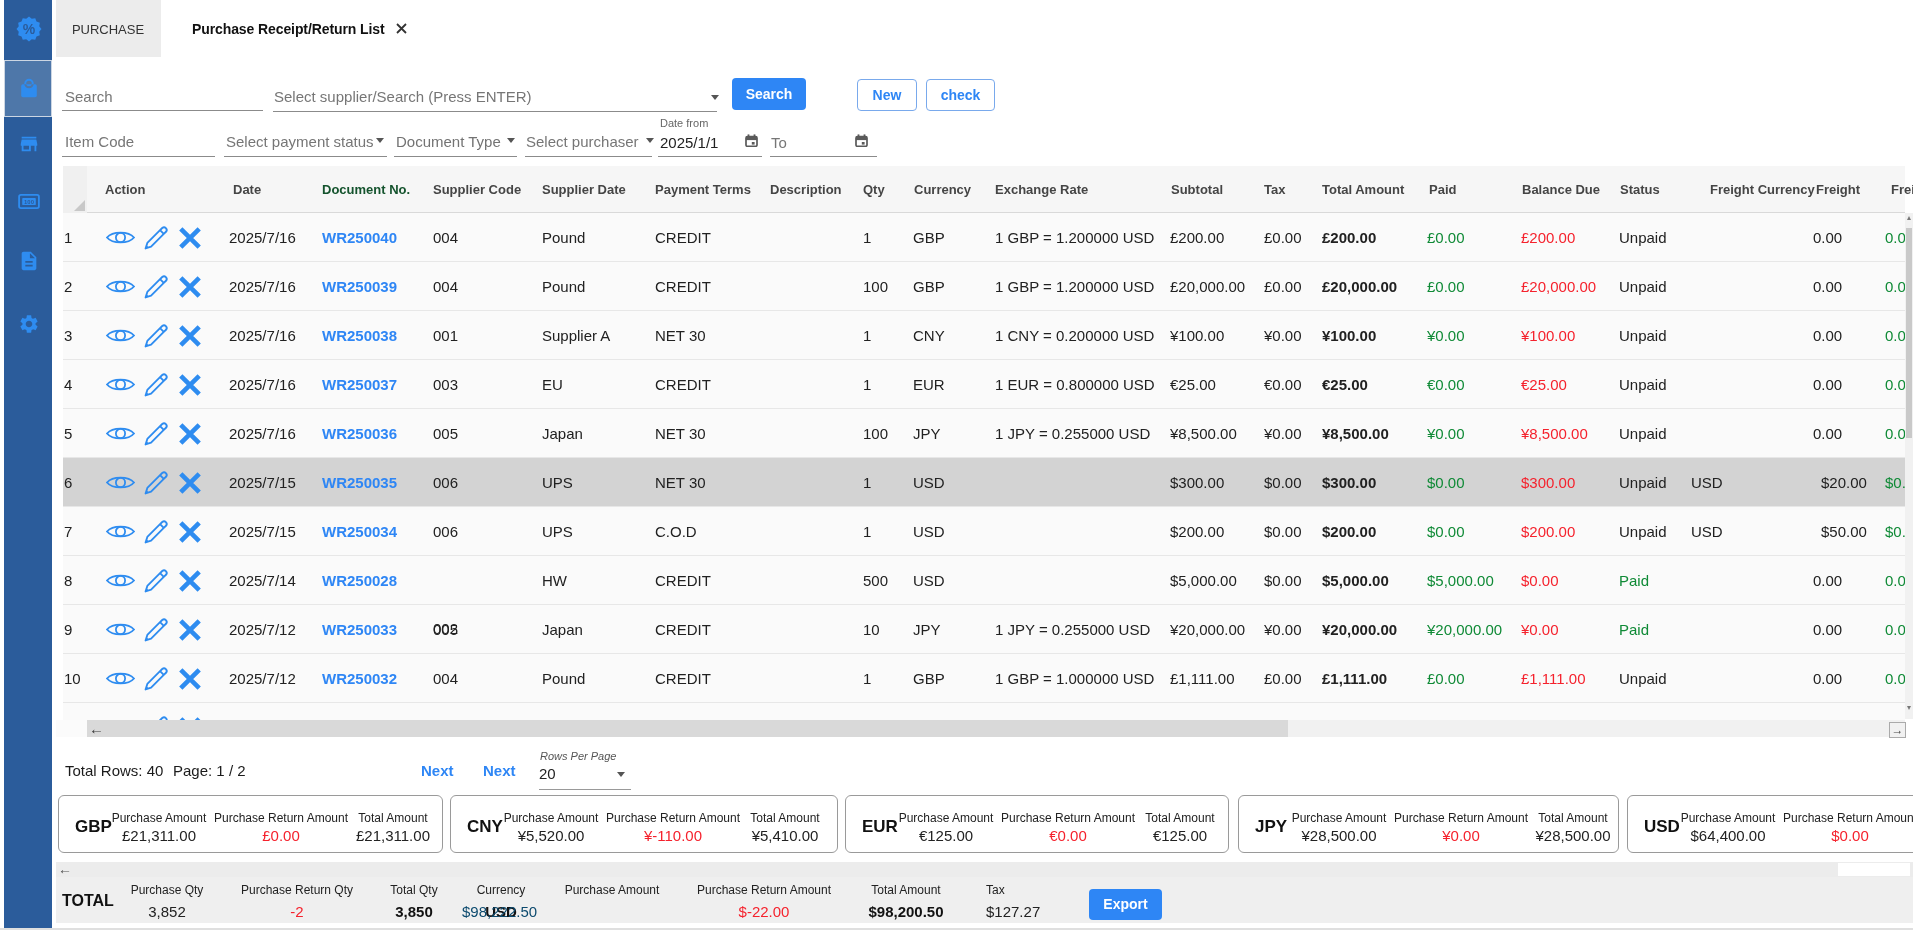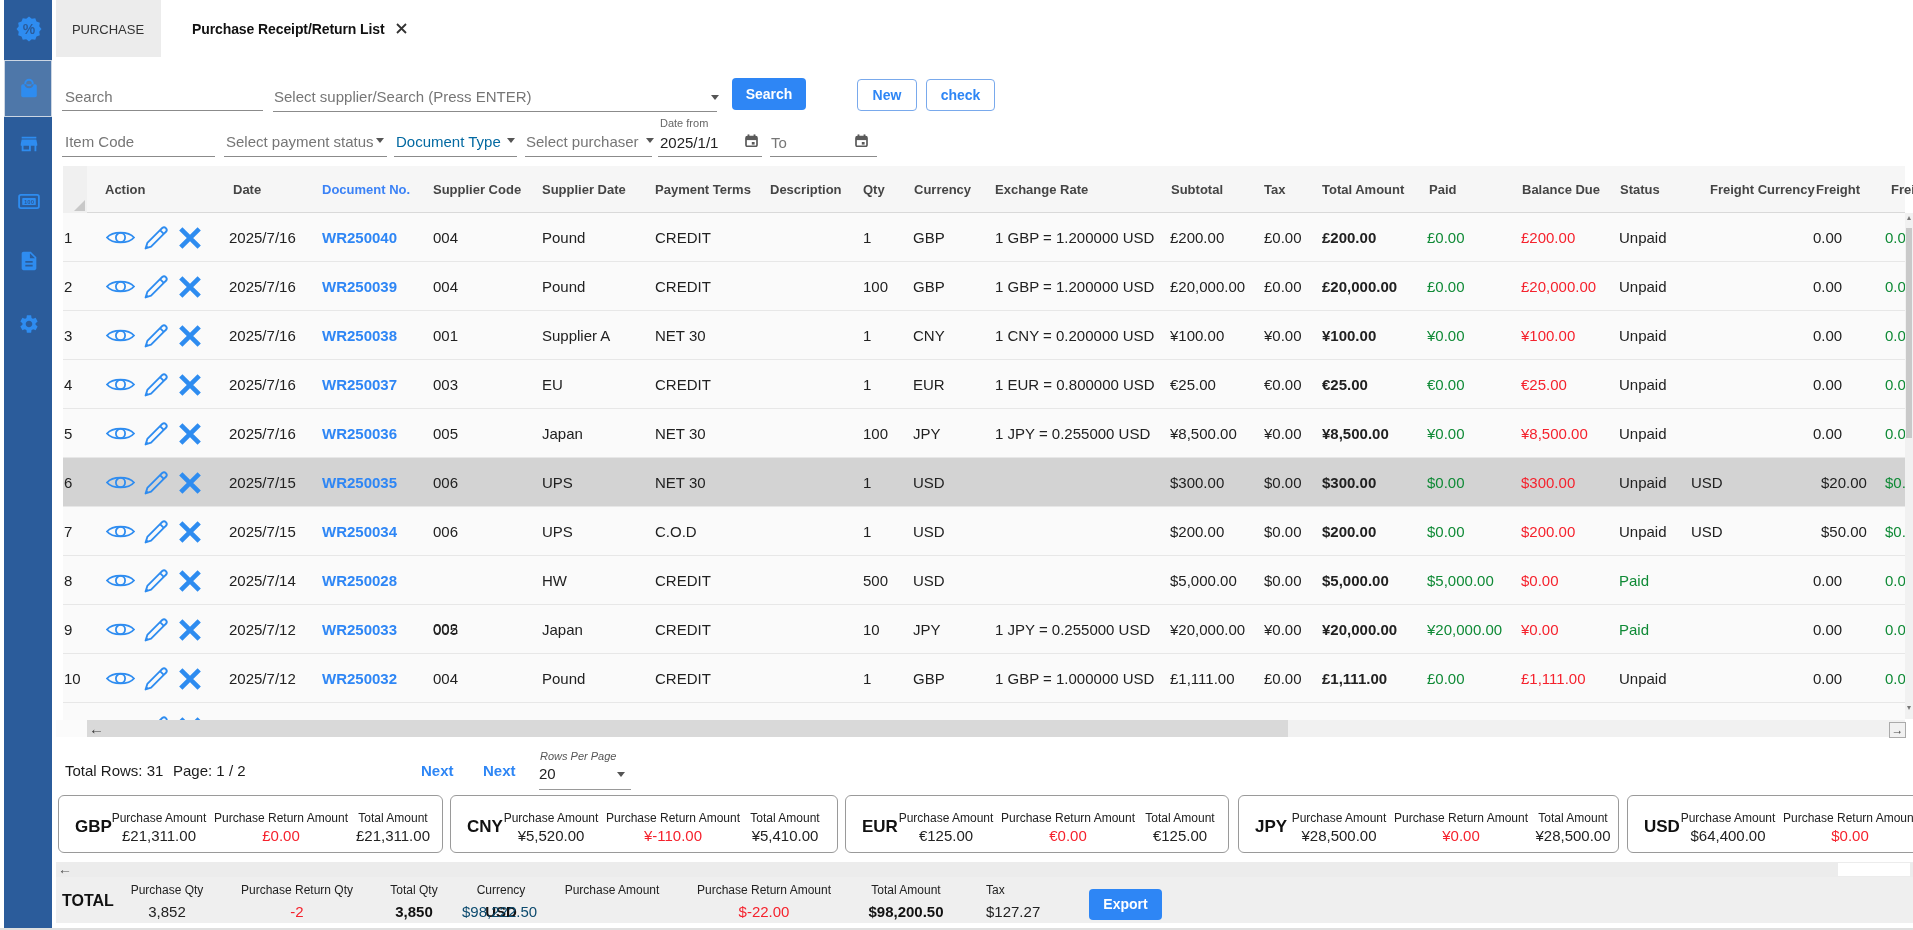--- a/index.html
+++ b/index.html
@@ -46,21 +46,21 @@
 <div style="position:absolute;left:273px;top:111px;width:444px;height:1px;background:#8b8b8b;"></div>
 <div style="position:absolute;left:711px;top:95px;width:0;height:0;border-left:4.5px solid transparent;border-right:4.5px solid transparent;border-top:5px solid #555;"></div>
 <div style="position:absolute;left:732px;top:78px;width:74px;height:32px;background:#2e86f5;border-radius:4px;color:#fff;font-weight:700;font-size:14px;text-align:center;line-height:32px;">Search</div>
 <div style="position:absolute;left:857px;top:79px;width:60px;height:32px;background:#fff;border:1px solid #79a9ec;border-radius:4px;color:#2e86f5;font-weight:700;font-size:14px;text-align:center;line-height:30px;">New</div>
 <div style="position:absolute;left:926px;top:79px;width:69px;height:32px;background:#fff;border:1px solid #79a9ec;border-radius:4px;color:#2e86f5;font-weight:700;font-size:14px;text-align:center;line-height:30px;">check</div>
 <div class="t " style="left:65px;top:131.5px;font-size:15px;line-height:19px;color:#767676;">Item Code</div>
 <div style="position:absolute;left:62px;top:156px;width:153px;height:1px;background:#8b8b8b;"></div>
 <div class="t " style="left:226px;top:131.5px;font-size:15px;line-height:19px;color:#767676;">Select payment status</div>
 <div style="position:absolute;left:376px;top:138px;width:0;height:0;border-left:4.5px solid transparent;border-right:4.5px solid transparent;border-top:5px solid #555;"></div>
 <div style="position:absolute;left:224px;top:156px;width:163px;height:1px;background:#8b8b8b;"></div>
-<div class="t " style="left:396px;top:131.5px;font-size:15px;line-height:19px;color:#0369a1;">Document Type</div>
+<div class="t " style="left:396px;top:131.5px;font-size:15px;line-height:19px;color:#737373;">Document Type</div>
 <div style="position:absolute;left:507px;top:138px;width:0;height:0;border-left:4.5px solid transparent;border-right:4.5px solid transparent;border-top:5px solid #555;"></div>
 <div style="position:absolute;left:394px;top:156px;width:123px;height:1px;background:#8b8b8b;"></div>
 <div class="t " style="left:526px;top:131.5px;font-size:15px;line-height:19px;color:#767676;">Select purchaser</div>
 <div style="position:absolute;left:646px;top:138px;width:0;height:0;border-left:4.5px solid transparent;border-right:4.5px solid transparent;border-top:5px solid #555;"></div>
 <div style="position:absolute;left:525px;top:156px;width:127px;height:1px;background:#8b8b8b;"></div>
 <div class="t " style="left:660px;top:115.5px;font-size:11px;line-height:15px;color:#666;">Date from</div>
 <div class="t " style="left:660px;top:132.5px;font-size:15px;line-height:19px;color:#222;">2025/1/1</div>
 <div style="position:absolute;left:658px;top:156px;width:104px;height:1px;background:#8b8b8b;"></div>
 <div class="t " style="left:771px;top:132.5px;font-size:15px;line-height:19px;color:#767676;">To</div>
 <div style="position:absolute;left:770px;top:156px;width:107px;height:1px;background:#8b8b8b;"></div>
@@ -76,21 +76,21 @@
     <rect x="1" y="2.5" width="11" height="3.6" fill="#5a5a5a"></rect>
     <rect x="2.6" y="0.4" width="1.8" height="2.4" fill="#5a5a5a"></rect>
     <rect x="8.6" y="0.4" width="1.8" height="2.4" fill="#5a5a5a"></rect>
     <rect x="6.8" y="8" width="2.8" height="2.6" fill="#5a5a5a"></rect>
   </svg>
 <div style="position:absolute;left:63px;top:166px;width:1842px;height:47px;background:#f6f6f6;border-bottom:1px solid #d9d9d9;"></div>
 <div style="position:absolute;left:63px;top:166px;width:24px;height:47px;background:#f0f0f0;"></div>
 <div style="position:absolute;left:74px;top:200px;width:0;height:0;border-left:11px solid transparent;border-bottom:11px solid #c8c8c8;"></div>
 <div class="t " style="left:105px;top:180.5px;font-size:13px;line-height:17px;color:#454545;font-weight:700;">Action</div>
 <div class="t " style="left:233px;top:180.5px;font-size:13px;line-height:17px;color:#454545;font-weight:700;">Date</div>
-<div class="t " style="left:322px;top:180.5px;font-size:13px;line-height:17px;color:#3b82f6;font-weight:700;">Document No.</div>
+<div class="t " style="left:322px;top:180.5px;font-size:13px;line-height:17px;color:#14532d;font-weight:700;">Document No.</div>
 <div class="t " style="left:433px;top:180.5px;font-size:13px;line-height:17px;color:#454545;font-weight:700;">Supplier Code</div>
 <div class="t " style="left:542px;top:180.5px;font-size:13px;line-height:17px;color:#454545;font-weight:700;">Supplier Date</div>
 <div class="t " style="left:655px;top:180.5px;font-size:13px;line-height:17px;color:#454545;font-weight:700;">Payment Terms</div>
 <div class="t " style="left:770px;top:180.5px;font-size:13px;line-height:17px;color:#454545;font-weight:700;">Description</div>
 <div class="t " style="left:863px;top:180.5px;font-size:13px;line-height:17px;color:#454545;font-weight:700;">Qty</div>
 <div class="t " style="left:914px;top:180.5px;font-size:13px;line-height:17px;color:#454545;font-weight:700;">Currency</div>
 <div class="t " style="left:995px;top:180.5px;font-size:13px;line-height:17px;color:#454545;font-weight:700;">Exchange Rate</div>
 <div class="t " style="left:1171px;top:180.5px;font-size:13px;line-height:17px;color:#454545;font-weight:700;">Subtotal</div>
 <div class="t " style="left:1264px;top:180.5px;font-size:13px;line-height:17px;color:#454545;font-weight:700;">Tax</div>
 <div class="t " style="left:1322px;top:180.5px;font-size:13px;line-height:17px;color:#454545;font-weight:700;">Total Amount</div>
@@ -456,21 +456,21 @@
   </div>
 <div style="position:absolute;left:1905px;top:213px;width:8px;height:506px;background:#f1f1f1;"></div>
 <div style="position:absolute;left:1906.5px;top:216px;width:0;height:0;border-left:2.8px solid transparent;border-right:2.8px solid transparent;border-bottom:4px solid #777;"></div>
 <div style="position:absolute;left:1906.5px;top:706px;width:0;height:0;border-left:2.8px solid transparent;border-right:2.8px solid transparent;border-top:4px solid #777;"></div>
 <div style="position:absolute;left:1906px;top:228px;width:6px;height:210px;background:#c9c9c9;"></div>
 <div style="position:absolute;left:56px;top:720px;width:1849px;height:17px;background:#f1f1f1;"></div>
 <div style="position:absolute;left:56px;top:720px;width:31px;height:17px;background:#fbfbfb;"></div>
 <div style="position:absolute;left:87px;top:720px;width:1201px;height:17px;background:#d9d9d9;"></div>
 <div class="t " style="left:89px;top:718.5px;font-size:15px;line-height:19px;color:#3a3a3a;">←</div>
 <div style="position:absolute;left:1889px;top:722px;width:17px;height:16px;background:#f1f1f1;border:1px solid #aaa;font-size:12px;color:#444;text-align:center;line-height:14px;">→</div>
-<div class="t " style="left:65px;top:760.5px;font-size:15px;line-height:19px;color:#1b1b1b;">Total Rows: 31</div>
+<div class="t " style="left:65px;top:760.5px;font-size:15px;line-height:19px;color:#1b1b1b;">Total Rows: 40</div>
 <div class="t " style="left:173px;top:760.5px;font-size:15px;line-height:19px;color:#1b1b1b;">Page: 1 / 2</div>
 <div class="t " style="left:421px;top:760.5px;font-size:15px;line-height:19px;color:#2e86f5;font-weight:700;">Next</div>
 <div class="t " style="left:483px;top:760.5px;font-size:15px;line-height:19px;color:#2e86f5;font-weight:700;">Next</div>
 <div class="t " style="left:540px;top:748.5px;font-size:11px;line-height:15px;color:#555;font-style:italic;">Rows Per Page</div>
 <div class="t " style="left:539px;top:763.5px;font-size:15px;line-height:19px;color:#222;">20</div>
 <div style="position:absolute;left:617px;top:772px;width:0;height:0;border-left:4.5px solid transparent;border-right:4.5px solid transparent;border-top:5px solid #555;"></div>
 <div style="position:absolute;left:539px;top:789px;width:92px;height:1px;background:#999;"></div>
 <div style="position:absolute;left:58px;top:795px;width:385px;height:58px;background:#fff;border:1px solid #9a9a9a;border-radius:6px;"></div>
 <div class="t " style="left:75px;top:815.5px;font-size:17px;line-height:21px;color:#111;font-weight:700;">GBP</div>
 <div class="t " style="left:9.0px;top:810.0px;font-size:12px;line-height:16px;color:#222;width:300px;text-align:center;">Purchase Amount</div>

